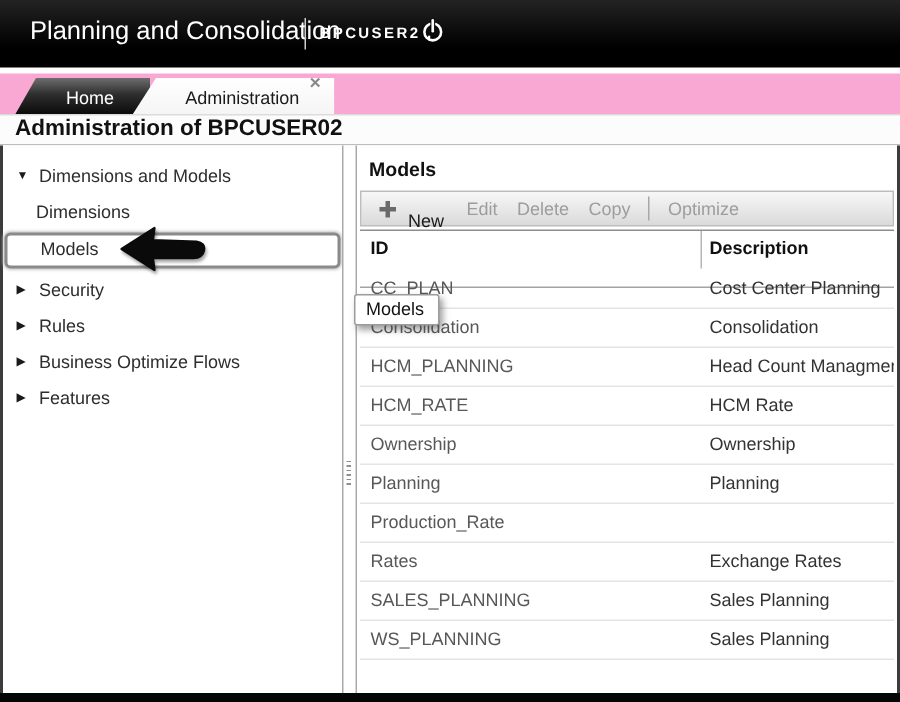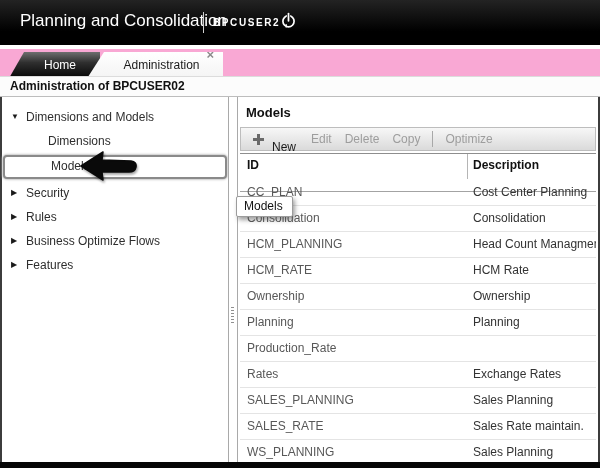--- a/index.html
+++ b/index.html
@@ -24,35 +24,35 @@
     clip-path:polygon(16px 0,100% 0,100% 100%,0 100%);box-sizing:border-box;}
   .tab-admin{left:86px;width:137px;color:#1a1a1a;text-align:center;padding-left:14px;
     background:linear-gradient(#ffffff,#f3f3f3);
     clip-path:polygon(18px 0,100% 0,100% 100%,0 100%);box-sizing:border-box;}
   .tab-close{position:absolute;right:9px;top:-7px;color:#8a8a8a;font-size:13px;
     font-weight:bold;line-height:20px;cursor:pointer;}
   
   .admin-header{position:absolute;top:76px;left:0;width:600px;height:21px;
     background:#fcfcfc;border-top:1px solid #dcdcdc;border-bottom:1px solid #bdbdbd;
     box-sizing:border-box;}
-  .admin-header span{display:block;margin-left:10px;font-size:12px;font-weight:bold;
+  .admin-header span{display:block;margin-left:10px;font-size:15px;font-weight:bold;
     color:#111;line-height:18px;}
   
   .content-frame{position:absolute;top:97px;left:0;width:600px;height:365px;
     border-left:2px solid #3c3c3c;border-right:2px solid #3c3c3c;box-sizing:border-box;
     background:#fff;}
   .bottom-bar{position:absolute;top:462px;left:0;width:600px;height:6px;background:#050505;}
   
   .sidebar{position:absolute;left:2px;top:97px;width:226px;height:365px;background:#fff;}
   .tree{padding-top:8px;}
   .tree-item{position:relative;height:24px;line-height:24px;font-size:12px;color:#2e2e2e;
     cursor:pointer;white-space:nowrap;}
   .tree-item .tri{position:absolute;left:9px;top:0;font-size:8px;color:#1a1a1a;line-height:24px;}
   .tree-item.lvl0 .lbl{margin-left:24px;}
-  .tree-item.lvl1 .lbl{margin-left:46px;}
+  .tree-item.lvl1 .lbl{margin-left:22px;}
   .tree-item.selected{height:20px;line-height:19px;margin:2px 1px 2px 1px;
     border:2px solid #8a8a8a;border-radius:4px;background:#fff;
     box-shadow:0 0 2px 1px #c9c9c9;}
   
   .splitter{position:absolute;left:228px;top:97px;width:10px;height:365px;background:#fff;
     border-left:1px solid #a9a9a9;border-right:1px solid #a9a9a9;box-sizing:border-box;cursor:col-resize;}
   .splitter .grip{position:absolute;left:2px;top:210px;width:3px;height:17px;
     background:repeating-linear-gradient(#8f8f8f 0 1px,transparent 1px 3px);}
   
   .main{position:absolute;left:238px;top:97px;width:360px;height:365px;background:#fff;}
@@ -204,24 +204,20 @@
     </div>
     <div class="row">
       <span class="cell-id">Rates</span>
       <span class="cell-desc">Exchange Rates</span>
     </div>
     <div class="row">
       <span class="cell-id">SALES_PLANNING</span>
       <span class="cell-desc">Sales Planning</span>
     </div>
     <div class="row">
-      <span class="cell-id">SALES_RATE</span>
-      <span class="cell-desc">Sales Rate maintain.</span>
-    </div>
-    <div class="row">
       <span class="cell-id">WS_PLANNING</span>
       <span class="cell-desc">Sales Planning</span>
     </div>
   </div>
 </div>
 
 <div class="tooltip">Models</div>
 
 <svg class="anno-arrow" width="62" height="34" viewBox="0 0 62 34">
   <path d="M3,17 L25,3 L24,11 L53,12 Q59,13 58,18 Q57,23 51,23 L24,23 L25,31 Z" fill="#0a0a0a" stroke="#0a0a0a" stroke-width="1.5" stroke-linejoin="round"></path>

